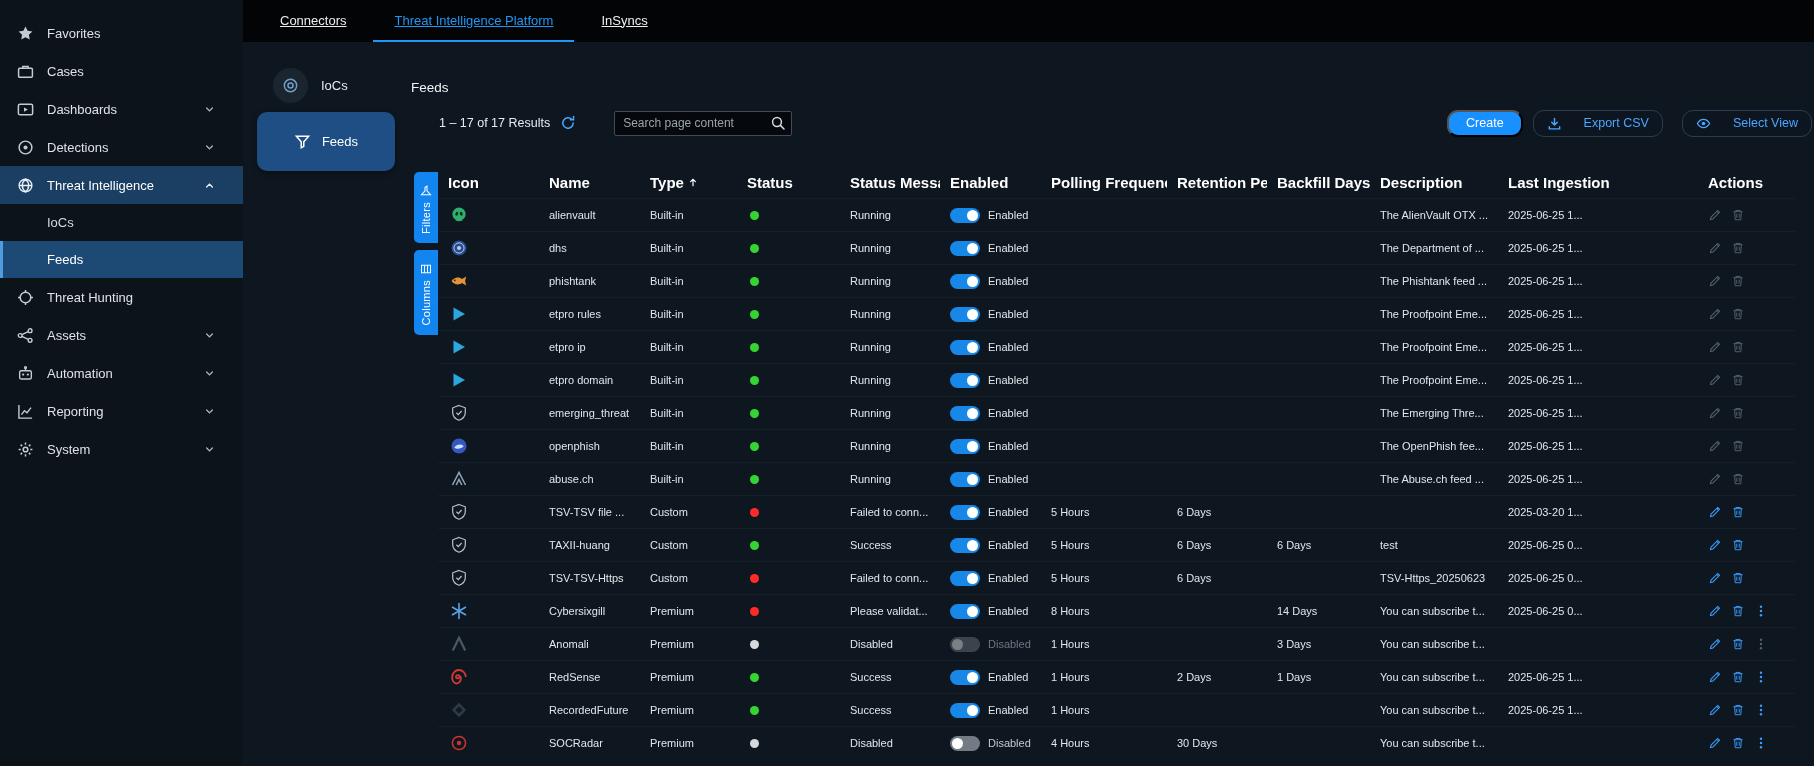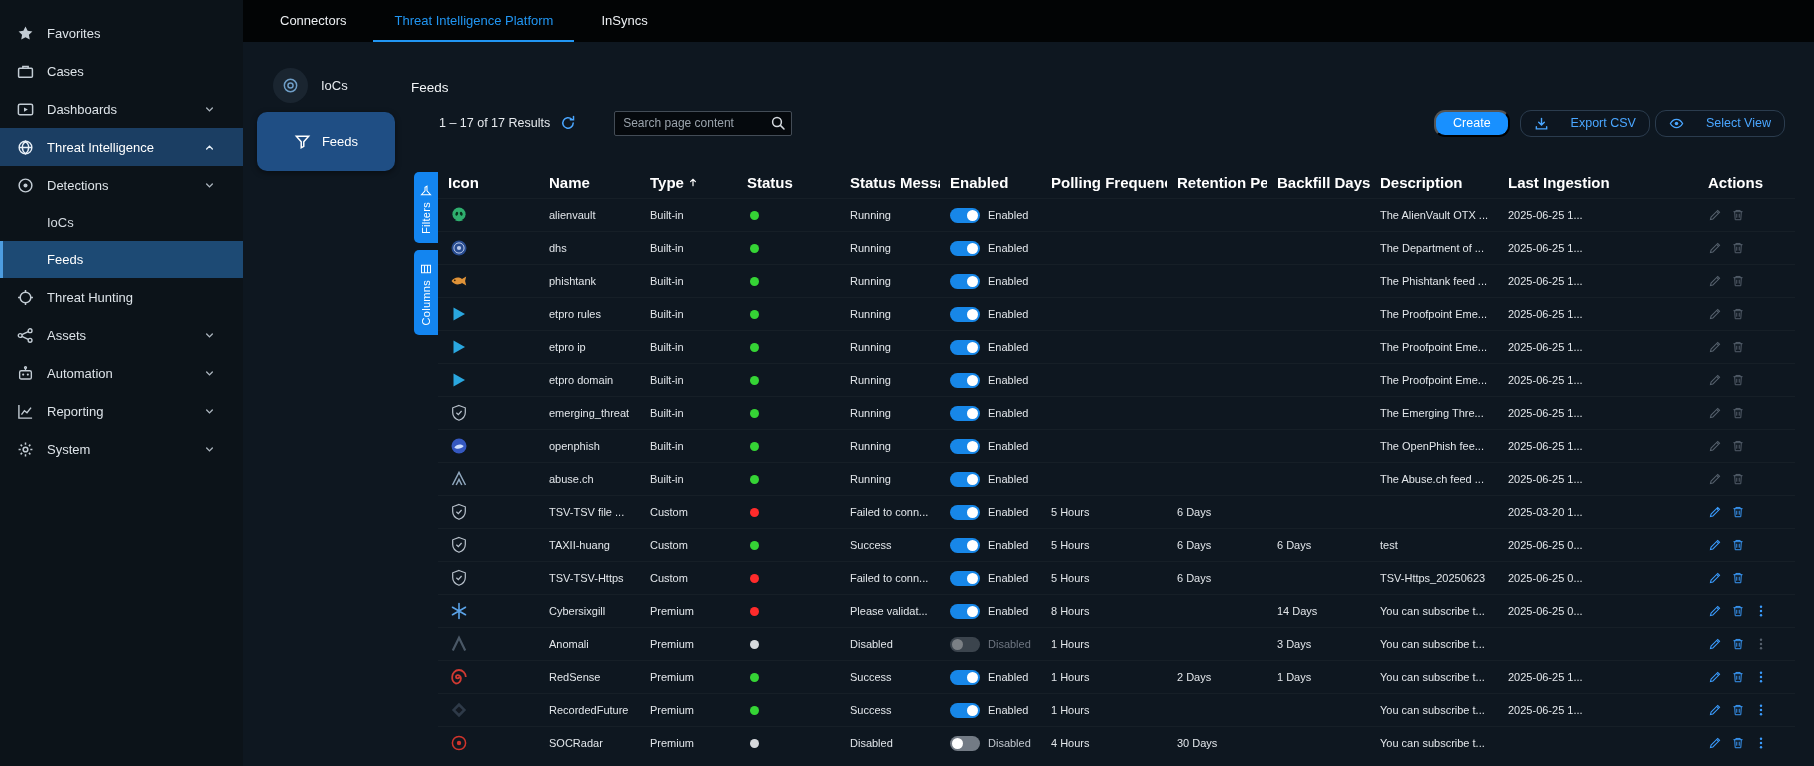--- a/index.html
+++ b/index.html
@@ -18,53 +18,53 @@
   .nav-item .icn { width:17px; height:17px; margin-right:13px; color:#c3ccd4; }
   .nav-item .lbl { flex:1; white-space:nowrap; }
   .nav-item .chev { width:13px; height:13px; color:#aab3bc; margin-left:auto; flex:none; }
   .nav-item.active { background:#1b3e63; color:#ffffff; }
   .nav-item.active .icn { color:#e8f0f8; }
   .sub-item { display:flex; align-items:center; height:37px; padding-left:47px; font-size:13px; color:#d5dbe1; cursor:pointer; }
   .sub-item.selected { background:#1d4a74; box-shadow:inset 3px 0 0 #4d9de0; color:#fff; }
 
   
   .tabbar { position:absolute; left:243px; top:0; right:0; height:42px; background:#020405; display:flex; align-items:stretch; padding-left:16px; z-index:4; }
-  .tab { display:flex; align-items:center; padding:0 21px; margin-right:6px; font-size:13px; color:#eceff2; border-bottom:2px solid transparent; cursor:pointer; white-space:nowrap; }
+  .tab { display:flex; align-items:center; padding:0 21px; margin-right:6px; font-size:13px; color:#eceff2; border-bottom:2px solid transparent; cursor:pointer; white-space:nowrap;text-decoration:underline; }
   .tab.active { color:#2196f3; border-bottom-color:#2196f3; }
 
   
   .content { position:absolute; left:243px; top:42px; right:0; bottom:0; background:#0e1720; }
 
   .iocs-row { position:absolute; left:30px; top:26px; display:flex; align-items:center; gap:13px; cursor:pointer; }
   .iocs-circle { width:35px; height:35px; border-radius:50%; background:#1a2530; display:flex; align-items:center; justify-content:center; }
   .iocs-circle .icn { width:17px; height:17px; }
   .iocs-label { font-size:13px; color:#e6eaee; }
   .feeds-btn { position:absolute; left:14px; top:70px; width:138px; height:59px; border-radius:10px; background:#1f4e84;
     display:flex; align-items:center; justify-content:center; gap:11px; color:#fff; font-size:13px; cursor:pointer;
     box-shadow:0 2px 6px rgba(0,0,0,.45); }
   .feeds-btn .icn { width:17px; height:17px; }
 
   .page-title { position:absolute; left:168px; top:38px; font-size:13.5px; font-weight:400; color:#f2f5f7; }
 
   
-  .toolbar { position:absolute; left:196px; right:29px; top:66px; height:30px; display:flex; align-items:center; }
+  .toolbar { position:absolute; left:196px; right:2px; top:66px; height:30px; display:flex; align-items:center; }
   .results { font-size:12.5px; color:#e6eaee; white-space:nowrap; }
   .refresh-btn { width:16px; height:16px; margin-left:10px; color:#4aa6ff; cursor:pointer; }
   .searchbox { position:relative; margin-left:38px; width:178px; height:25px; }
   .searchbox input { width:100%; height:100%; background:#05090d; border:1px solid #434c56; border-radius:2px;
     color:#dfe4e9; font-size:12px; padding:0 26px 0 8px; outline:none; font-family:"Liberation Sans",sans-serif; }
   .searchbox input::placeholder { color:#9aa3ac; }
   .searchbox .icn { position:absolute; right:6px; top:4px; width:16px; height:16px; color:#d6dbe0; cursor:pointer; }
   .tb-spacer { flex:1; }
   .btn { height:27px; display:inline-flex; align-items:center; justify-content:center; border-radius:11px; font-size:12.5px; cursor:pointer; white-space:nowrap; }
   .btn-primary { background:#1890ff; color:#fff; padding:0 17px; }
   .btn-ghost { background:#0d1620; border:1px solid #2b3c4e; color:#4aa6ff; padding:0 13px; gap:22px; }
   .btn-ghost .icn { width:15px; height:15px; }
   .btn + .btn { margin-left:10px; }
-  .btn.gap-l { margin-left:5px; }
+  .btn.gap-l { margin-left:19px; }
 
   
   .table-zone { position:absolute; left:171px; top:124px; right:19px; bottom:2px; }
   .side-tabs { position:absolute; left:0; top:6px; width:24px; }
   .vtab { width:24px; background:#1385f0; color:#fff; border-radius:5px 0 0 5px; display:flex; flex-direction:column; align-items:center; padding:8px 0 9px; margin-bottom:7px; cursor:pointer; }
   .vtab .icn { width:12px; height:12px; flex:none; }
   .vtab span { writing-mode:vertical-rl; transform:rotate(180deg); font-size:11px; margin-top:5px; letter-spacing:.3px; }
 
   .tbl { position:absolute; left:24px; top:0; right:0; bottom:0; }
   .thead, .tr { display:grid; grid-template-columns:101px 101px 97px 103px 100px 101px 126px 100px 103px 128px 200px 1fr; align-items:center; }
@@ -122,45 +122,45 @@
             <path d="M6.6 6l3.6 2-3.6 2z" fill="currentColor" stroke="none"></path>
           </svg>
         </span>
         <span class="lbl">Dashboards</span>
         <span class="chev icn">
           <svg viewBox="0 0 16 16" fill="none" stroke="currentColor" stroke-width="1.7" stroke-linecap="round">
             <path d="M4.5 6.2L8 9.7l3.5-3.5"></path>
           </svg>
         </span>
       </div>
+      <div class="nav-item ">
+        <span class="icn ">
+          <svg viewBox="0 0 16 16" fill="none" stroke="currentColor" stroke-width="1.4">
+            <circle cx="8" cy="8" r="6"></circle>
+            <circle cx="8" cy="8" r="1.9" fill="currentColor" stroke="none"></circle>
+          </svg>
+        </span>
+        <span class="lbl">Detections</span>
+        <span class="chev icn">
+          <svg viewBox="0 0 16 16" fill="none" stroke="currentColor" stroke-width="1.7" stroke-linecap="round">
+            <path d="M4.5 6.2L8 9.7l3.5-3.5"></path>
+          </svg>
+        </span>
+      </div>
       <div class="nav-item active">
         <span class="icn ">
           <svg viewBox="0 0 16 16" fill="none" stroke="currentColor" stroke-width="1.3">
             <circle cx="8" cy="8" r="6"></circle>
             <path d="M2 8h12M8 2c-4 3.5-4 8.5 0 12 4-3.5 4-8.5 0-12z"></path>
           </svg>
         </span>
         <span class="lbl">Threat Intelligence</span>
         <span class="chev icn">
           <svg viewBox="0 0 16 16" fill="none" stroke="currentColor" stroke-width="1.7" stroke-linecap="round">
             <path d="M4.5 9.8L8 6.3l3.5 3.5"></path>
-          </svg>
-        </span>
-      </div>
-      <div class="nav-item ">
-        <span class="icn ">
-          <svg viewBox="0 0 16 16" fill="none" stroke="currentColor" stroke-width="1.4">
-            <circle cx="8" cy="8" r="6"></circle>
-            <circle cx="8" cy="8" r="1.9" fill="currentColor" stroke="none"></circle>
-          </svg>
-        </span>
-        <span class="lbl">Detections</span>
-        <span class="chev icn">
-          <svg viewBox="0 0 16 16" fill="none" stroke="currentColor" stroke-width="1.7" stroke-linecap="round">
-            <path d="M4.5 6.2L8 9.7l3.5-3.5"></path>
           </svg>
         </span>
       </div>
       <div class="sub-item ">
         <span>IoCs</span>
       </div>
       <div class="sub-item selected">
         <span>Feeds</span>
       </div>
       <div class="nav-item ">

